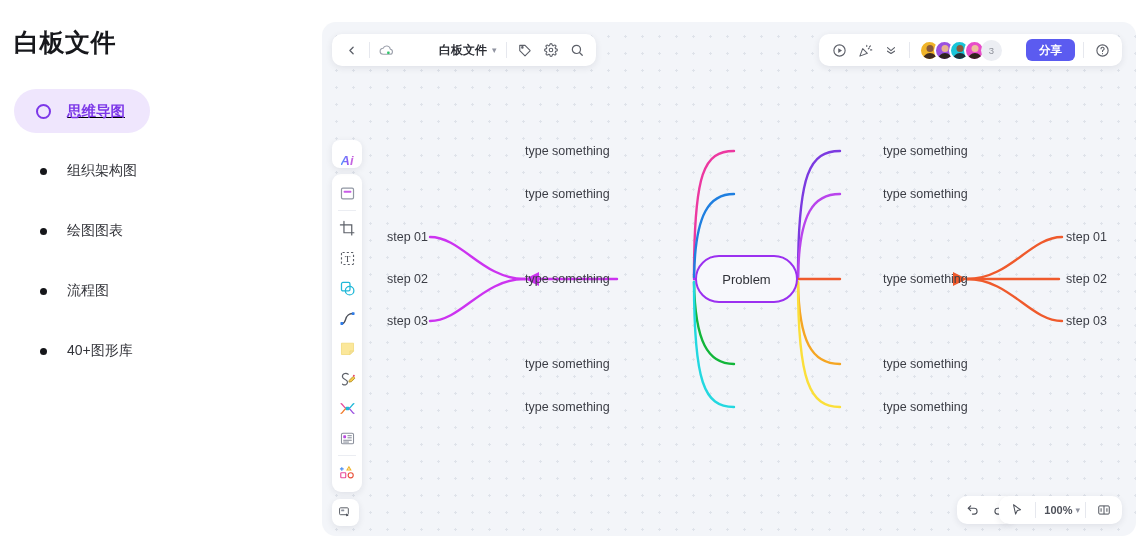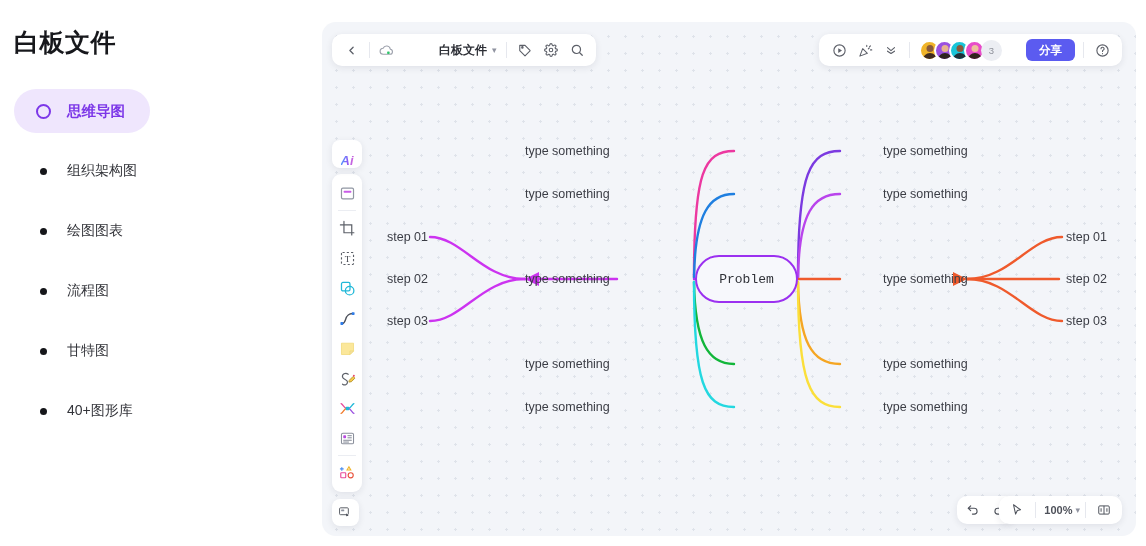--- a/index.html
+++ b/index.html
@@ -30,20 +30,21 @@
   .nav-item {
     display: flex; align-items: center;
     height: 44px; padding: 0 22px;
     border-radius: 22px;
     margin-bottom: 16px;
     cursor: pointer;
   }
   .nav-item.active {
     background: #efe6fd;
     width: 136px;
+    text-decoration: underline;
   }
   .nav-item.active .nav-label {
     color: #7c37e8; font-weight: bold; font-size: 14.5px;
   }
   .ring-icon {
     width: 15px; height: 15px; border-radius: 50%;
     border: 2px solid #7c37e8; flex: 0 0 auto;
   }
   .dot-icon {
     width: 7px; height: 7px; border-radius: 50%;
@@ -175,21 +176,20 @@
     cursor: text;
   }
   .mm-label.r { text-align: left; }
   .root-node {
     position: absolute;
     border: 2px solid #9b30f0; border-radius: 24px;
     background: #f7f8fc;
     display: flex; align-items: center; justify-content: center;
     font-size: 13px; color: #303238;
     cursor: pointer;
-    font-family: Liberation Mono, monospace;
   }
 </style>
 </head>
 <body>
 
 <div class="page">
 
   <div class="left-panel">
     <div class="panel-title">白板文件</div>
     <div class="nav-list">
@@ -207,24 +207,20 @@
       <div class="nav-item">
         <span class="dot-icon"></span>
         <span class="nav-label">绘图图表</span>
       </div>
 
       <div class="nav-item">
         <span class="dot-icon"></span>
         <span class="nav-label">流程图</span>
       </div>
 
-      <div class="nav-item">
-        <span class="dot-icon"></span>
-        <span class="nav-label">甘特图</span>
-      </div>
 
       <div class="nav-item">
         <span class="dot-icon"></span>
         <span class="nav-label">40+图形库</span>
       </div>
 
     </div>
   </div>
 
   <div class="canvas">

